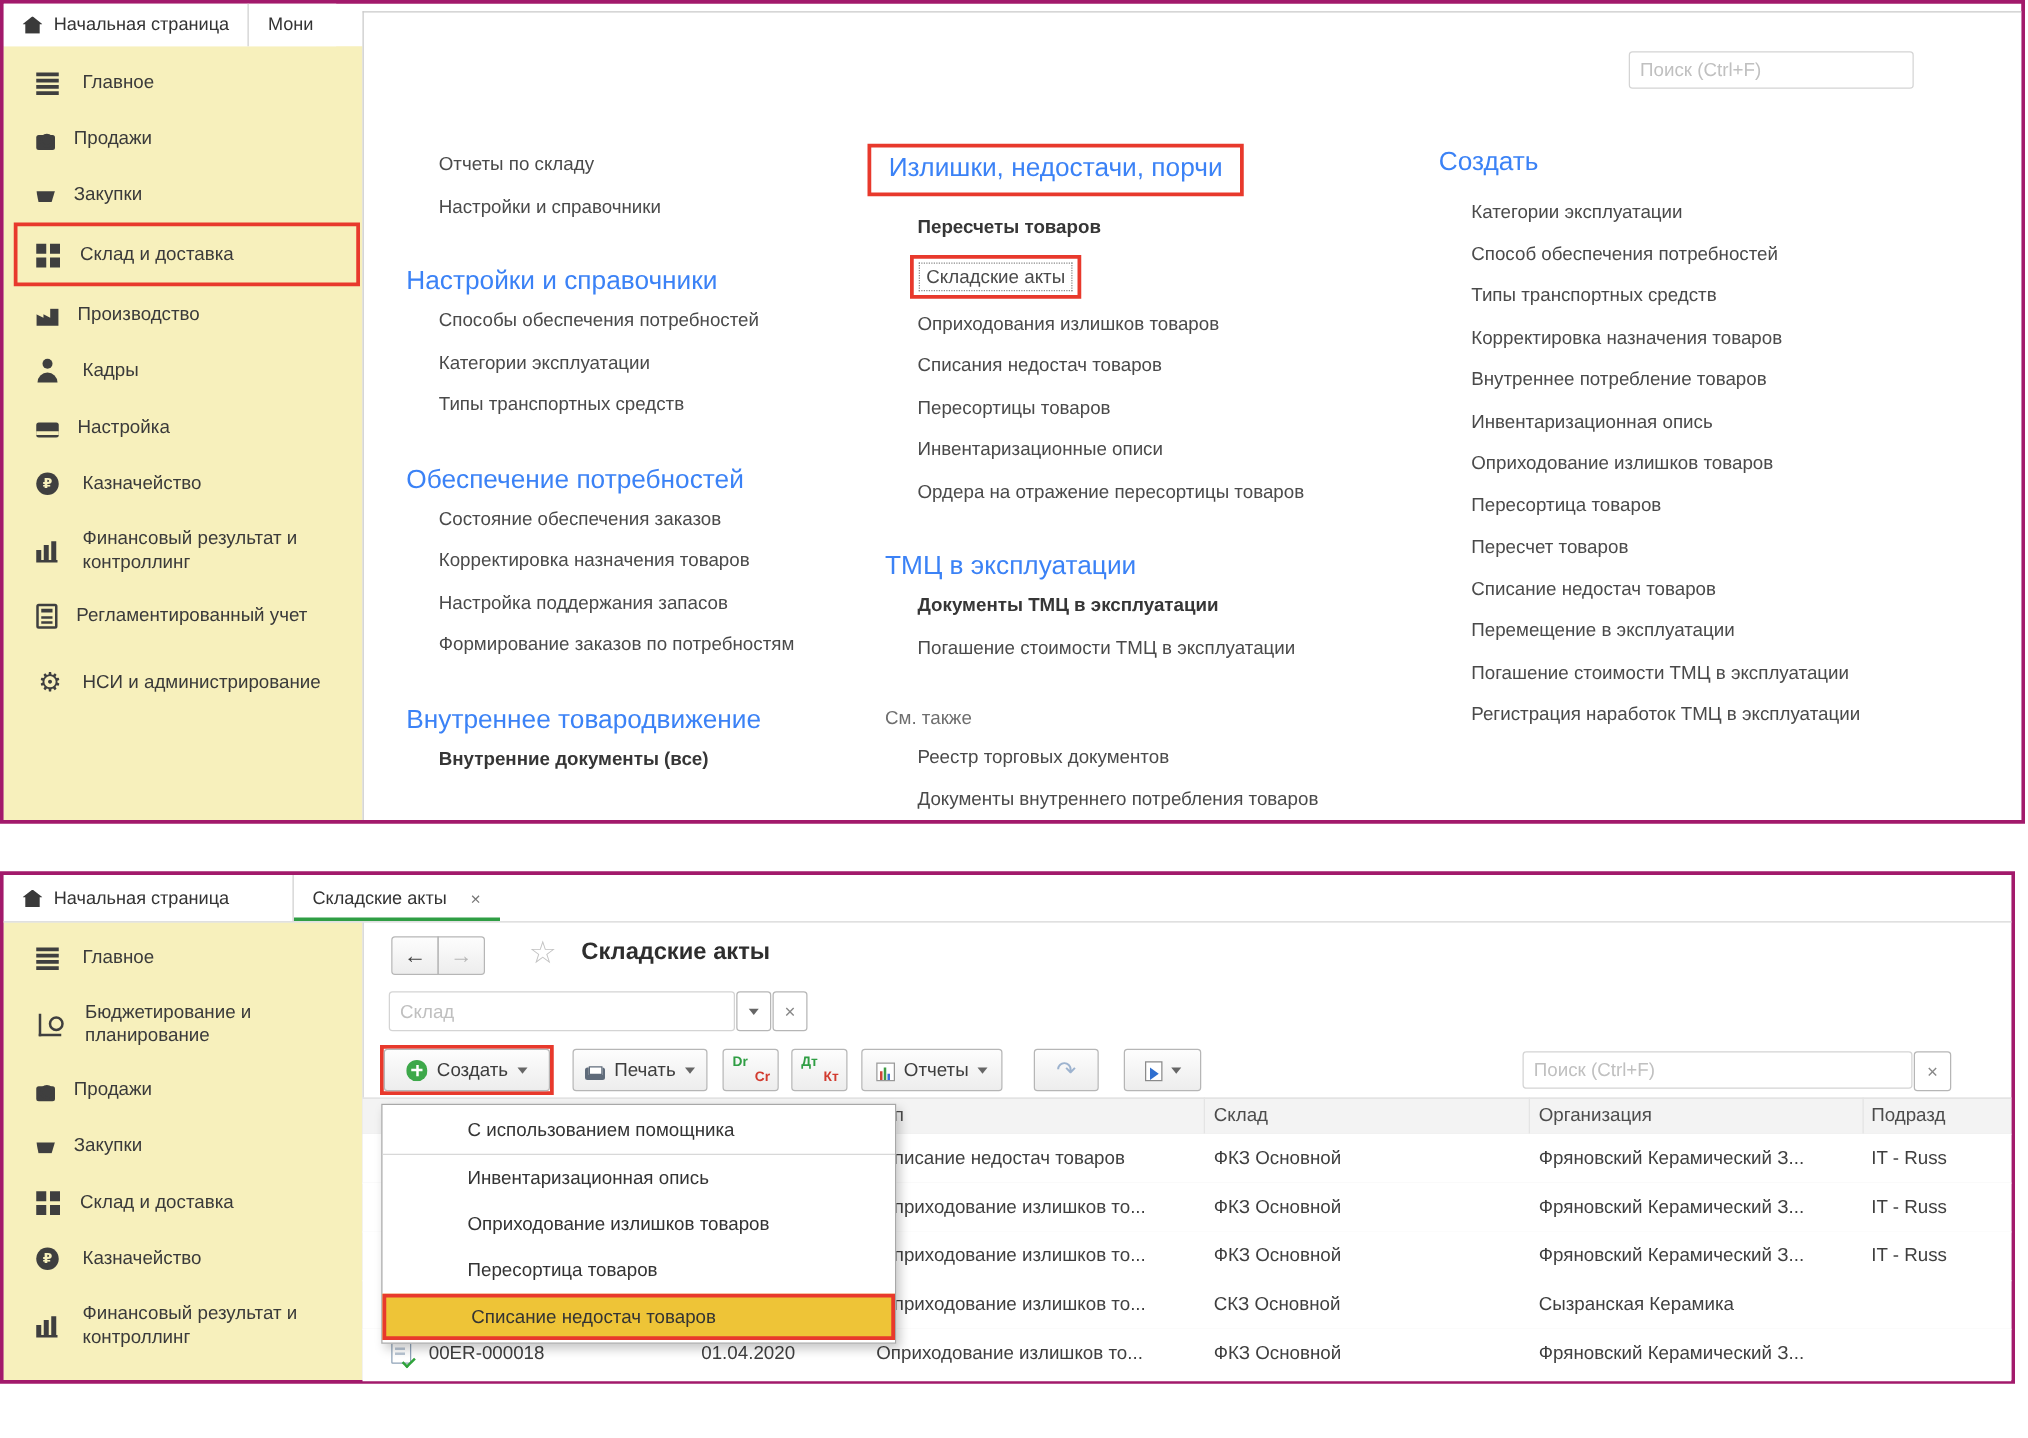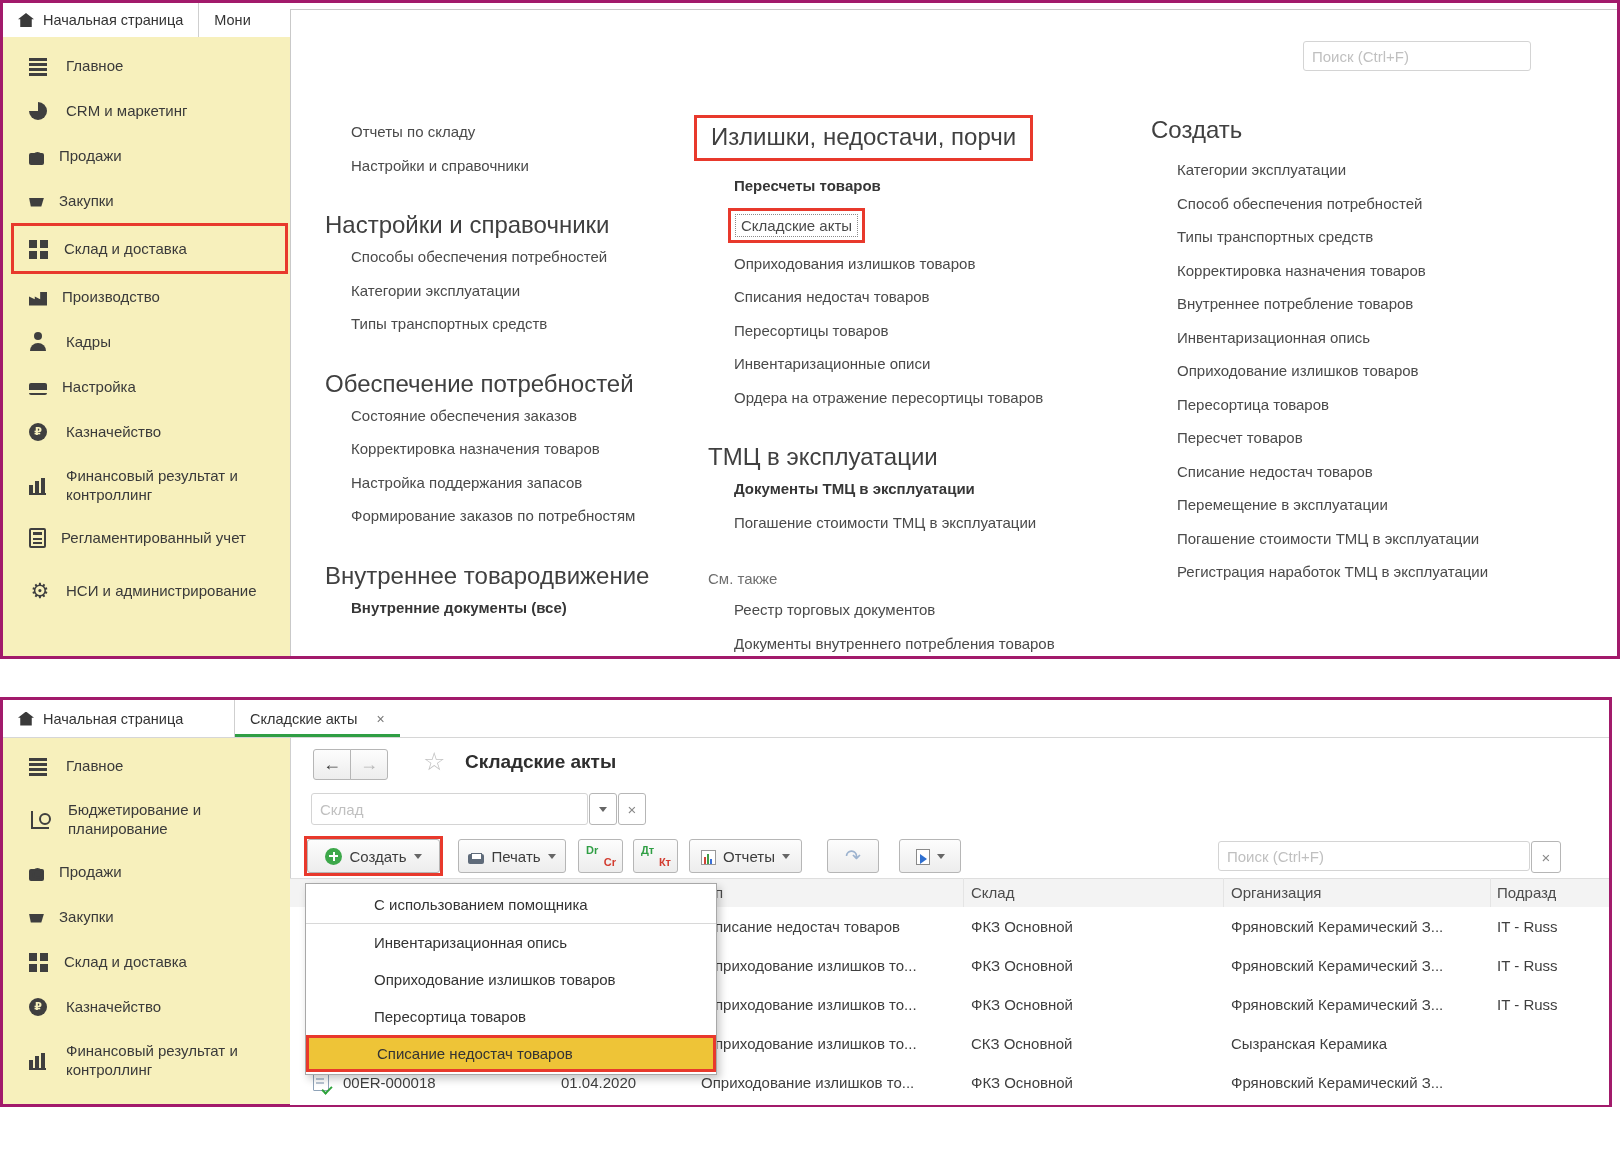--- a/index.html
+++ b/index.html
@@ -29,21 +29,21 @@
   
   .main1{position:absolute;left:287px;top:6px;right:0;bottom:0;background:#fff;border-left:1px solid #c9c9c9;border-top:1px solid #c9c9c9}
   .srch{position:absolute;box-sizing:border-box;border:1px solid #d4d4d4;border-radius:3px;font-size:15px;padding:0 8px;color:#444;outline:none;font-family:inherit}
   .srch::placeholder{color:#c0c0c0}
   .col{position:absolute;top:112px;z-index:2}
   .c1{left:322px;width:392px}
   .c2{left:705px;width:450px}
   .c3{left:1148px;width:472px}
   .lnk{display:flex;align-items:center;height:33.5px;font-size:15px;color:#4a4a4a;padding-left:26px;cursor:pointer;white-space:nowrap}
   .lnk.bold{font-weight:bold;color:#363636}
-  .sec-h{display:flex;align-items:center;height:30px;margin-top:28px;font-size:24px;color:#404040;cursor:pointer}
+  .sec-h{display:flex;align-items:center;height:30px;margin-top:28px;font-size:21px;color:#3b82f6;cursor:pointer}
   .sec-h.first{margin-top:0}
   .see{display:flex;align-items:center;height:30px;margin-top:24px;font-size:15px;color:#6e6e6e}
   .red-frame-h{border:3px solid #e8392c;display:inline-flex;align-items:center;padding:5px 14px 7px 14px;margin-left:-14px}
   .red-frame-h .sec-h{margin-top:0;height:auto}
   .boxed-lnk{display:inline-block;border:3px solid #e8392c;margin:5px 0 4px 20px;padding:3px 4px;cursor:pointer}
   .boxed-lnk .dotted{display:inline-block;border:1px dotted #8a8a8a;padding:2px 5px;font-size:15px;color:#4a4a4a}
 
   
   .main2{position:absolute;left:287px;top:37px;right:0;bottom:0;background:#fff;border-left:1px solid #cfcfcf}
   .btn{display:inline-flex;align-items:center;justify-content:center;box-sizing:border-box;border:1px solid #b6b6b6;border-radius:3px;background:linear-gradient(#fdfdfd,#ededed);font-size:15px;color:#3d3d3d;cursor:pointer;gap:7px}
@@ -114,24 +114,20 @@
         <span>Мони</span>
       </div>
     </div>
 
     <aside class="sidebar">
       <div class="sit">
           <span class="ic ic-burger"></span>
           <span>Главное</span>
         </div>
       <div class="sit">
-          <span class="ic ic-pie"></span>
-          <span>CRM и маркетинг</span>
-        </div>
-      <div class="sit">
           <span class="ic ic-bag"></span>
           <span>Продажи</span>
         </div>
       <div class="sit">
           <span class="ic ic-cart"></span>
           <span>Закупки</span>
         </div>
       <div class="sit sel">
           <span class="ic ic-grid"></span>
           <span>Склад и доставка</span>

